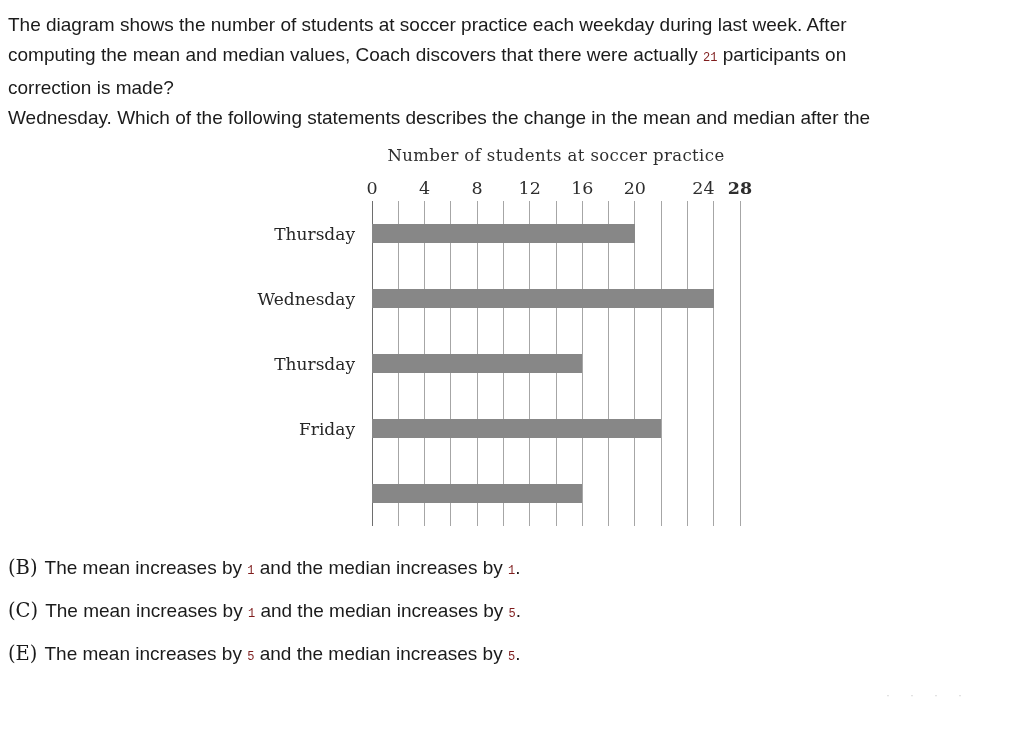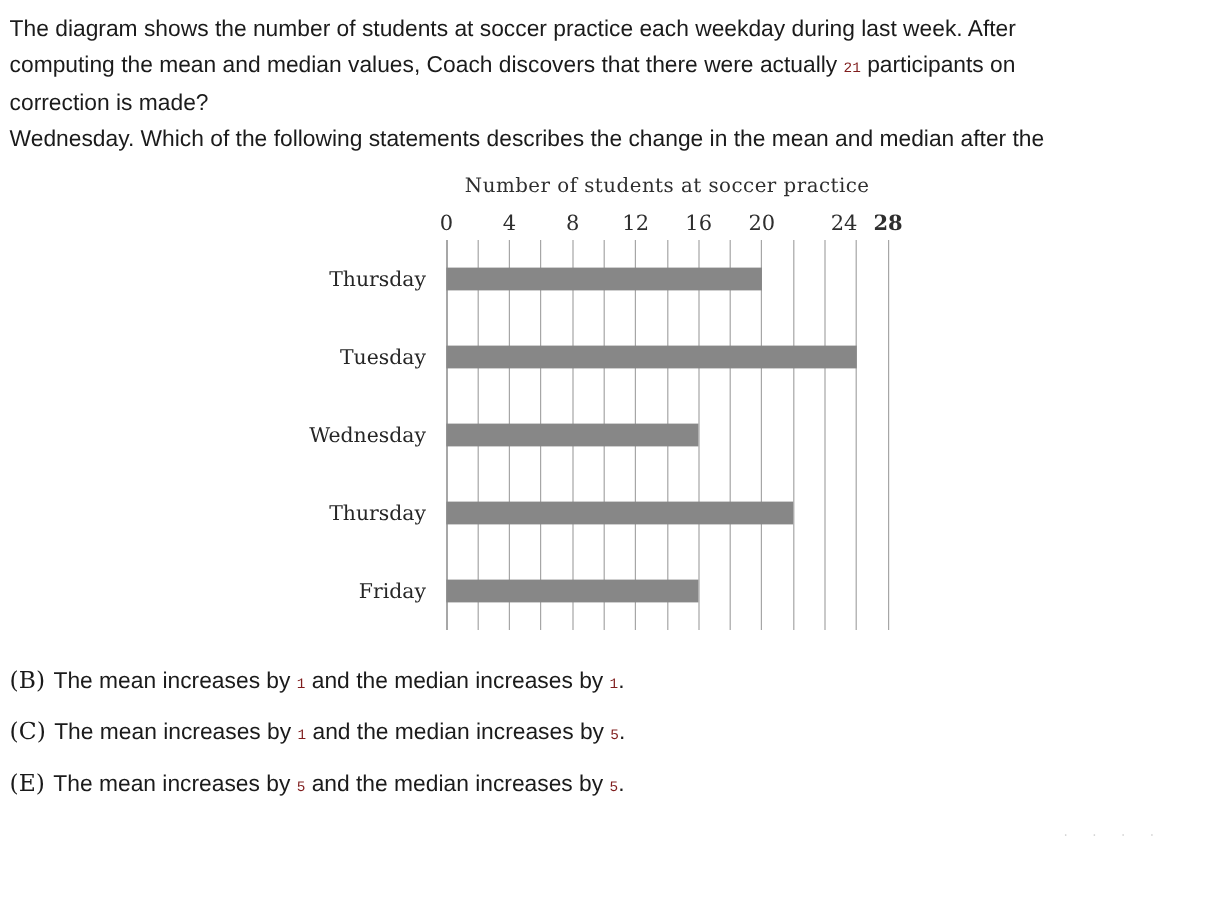--- a/index.html
+++ b/index.html
@@ -70,21 +70,20 @@
         <span class="tick" style="left: 28.5714%;">8</span>
         <span class="tick" style="left: 42.8571%;">12</span>
         <span class="tick" style="left: 57.1429%;">16</span>
         <span class="tick" style="left: 71.4286%; text-align: center;">20</span>
         <span class="tick" style="left: 85.7143%; margin-left: 16px;">24</span>
         <span class="tick" style="left: 100%; font-weight: bold;">28</span>
       </div>
     <div class="chart-body">
       <div class="labels-col">
         <div class="cat-label">Thursday</div>
-        <div class="cat-label">Tuesday</div>
         <div class="cat-label">Wednesday</div>
         <div class="cat-label">Thursday</div>
         <div class="cat-label">Friday</div>
       </div>
       <div class="plot">
         <div class="bar-row">
             <div class="bar" style="width: 71.4286%; background: rgb(135, 135, 135);"></div>
           </div>
         <div class="bar-row">
             <div class="bar" style="width: 92.8571%; background: rgb(135, 135, 135);"></div>

